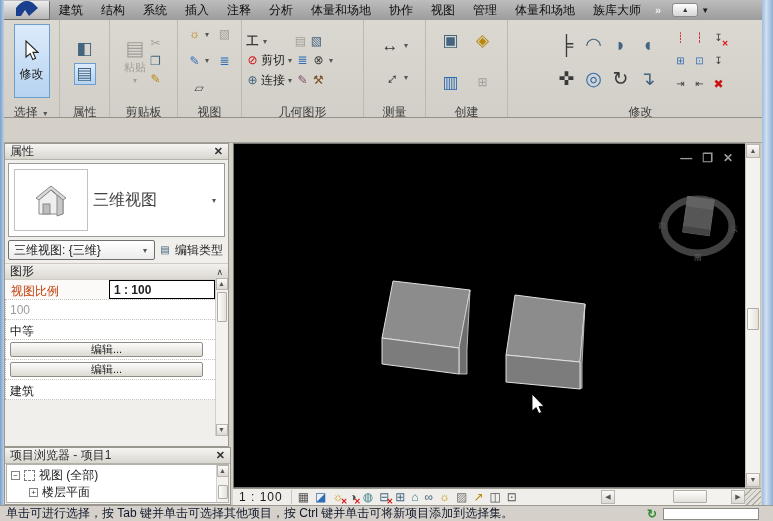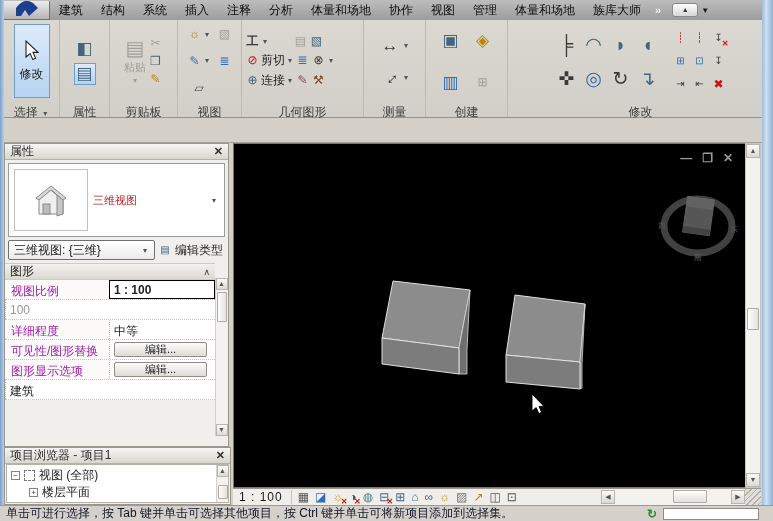--- a/index.html
+++ b/index.html
@@ -45,31 +45,31 @@
   
   #optbar{left:0;top:118px;width:773px;height:25px;background:#d4d0c8;border-bottom:1px solid #a5a29b}
 
   
   .palette{background:#f0efec;border:1px solid #9a978f;display:flex;flex-direction:column}
   .ptitle{height:16px;background:linear-gradient(#f6f5f3,#d9d6cf);border-bottom:1px solid #b5b2ac;display:flex;align-items:center;padding:0 5px;color:#2e2e2e}
   .ptitle .x{margin-left:auto;font-size:11px;color:#333;font-weight:bold;cursor:default}
   #props{left:4px;top:143px;width:225px;height:304px}
   .typebox{margin:3px 3px 2px;height:74px;border:1px solid #9a9a9a;background:#fff;display:flex;align-items:center}
   .housebox{width:74px;height:62px;margin:5px;border:1px solid #c2c2c2;display:flex;align-items:center;justify-content:center}
-  .typename{flex:1;font-size:11px;color:#b91c1c}
+  .typename{flex:1;font-size:16px;color:#404040}
   .typebox .dd{margin-right:6px}
   .selrow{display:flex;margin:1px 3px 3px;gap:4px;height:20px;align-items:center}
   .instsel{flex:1;height:20px;border:1px solid #6f6f6f;border-radius:2px;background:linear-gradient(#fff,#ececec);display:flex;align-items:center;padding:0 5px;gap:4px}
   .instsel span:first-child{flex:1;white-space:nowrap;overflow:hidden}
   .edittype{display:flex;align-items:center;gap:4px;color:#1e1e1e;white-space:nowrap;padding-right:2px}
-  .sec{height:17px;background:linear-gradient(#f2f1ef,#dbd8d1);border-top:1px solid #cfccc5;border-bottom:1px solid #cfccc5;display:flex;align-items:center;padding:0 5px;margin-right:13px}
+  .sec{height:17px;background:linear-gradient(#f2f1ef,#dbd8d1);border-top:1px solid #cfccc5;border-bottom:1px solid #cfccc5;display:flex;align-items:center;padding:0 5px;}
   .sec .chev{margin-left:auto;font-size:9px;color:#444}
   .prows{margin-right:13px}
   .prow{display:flex;height:20px;border-bottom:1px dotted #c6c3bc;background:#fff}
-  .plabel{width:104px;padding:3px 0 0 6px;color:#a21caf;background:#fbfaf8;white-space:nowrap;overflow:hidden}
+  .plabel{width:104px;padding:3px 0 0 6px;color:#c2410c;background:#fbfaf8;white-space:nowrap;overflow:hidden}
   .pval{flex:1;padding:3px 4px 0;border-left:1px dotted #c6c3bc;white-space:nowrap;overflow:hidden}
   .pval.inputsel{border:1px solid #000;padding:2px 4px 0;margin:0;background:#fff;font-weight:bold}
   .pval.dis{color:#9b9b9b}
   .btnval{display:block;width:96%;height:15px;margin-top:1px;border:1px solid #8f8d88;border-radius:2px;background:linear-gradient(#fcfcfb,#dedbd4);font-size:11px;text-align:center;line-height:13px;color:#1e1e1e}
   .pscroll{position:absolute;right:1px;top:134px;width:12px;height:158px;background:#f3f2ef;border-left:1px solid #d4d1ca;display:flex;flex-direction:column;align-items:center}
   .sbtn{width:12px;height:12px;font-size:7px;color:#555;background:linear-gradient(#fbfaf8,#dcd9d2);border:1px solid #b9b6af;text-align:center;line-height:10px}
   .sthumb{width:10px;border:1px solid #b0ada6;background:linear-gradient(90deg,#fdfdfc,#e4e1da);border-radius:1px}
   .phelp{flex:1;display:flex;align-items:center;justify-content:space-between;padding:0 6px;border-top:1px solid #cfccc5;background:#f0efec}
   .link{color:#1b52bb;text-decoration:underline}
   .applybtn{width:66px;height:18px;border:1px solid #c3c0b9;border-radius:2px;background:#f2f1ee;color:#9a9a9a;text-align:center;line-height:16px}
@@ -305,31 +305,28 @@
   </div>
   <div class="prows">
     <div class="prow">
       <span class="plabel">视图比例</span>
       <span class="pval inputsel">1 : 100</span>
     </div>
     <div class="prow">
       <span class="pval dis">100</span>
     </div>
     <div class="prow">
-      <span class="plabel">详细程度</span>
       <span class="pval">中等</span>
     </div>
     <div class="prow">
-      <span class="plabel">可见性/图形替换</span>
       <span class="pval" style="padding-top:1px">
           <span class="btnval">编辑...</span>
         </span>
     </div>
     <div class="prow">
-      <span class="plabel">图形显示选项</span>
       <span class="pval" style="padding-top:1px">
           <span class="btnval">编辑...</span>
         </span>
     </div>
     <div class="prow">
       <span class="pval">建筑</span>
     </div>
   </div>
   <div class="pscroll">
     <span class="sbtn">▲</span>

